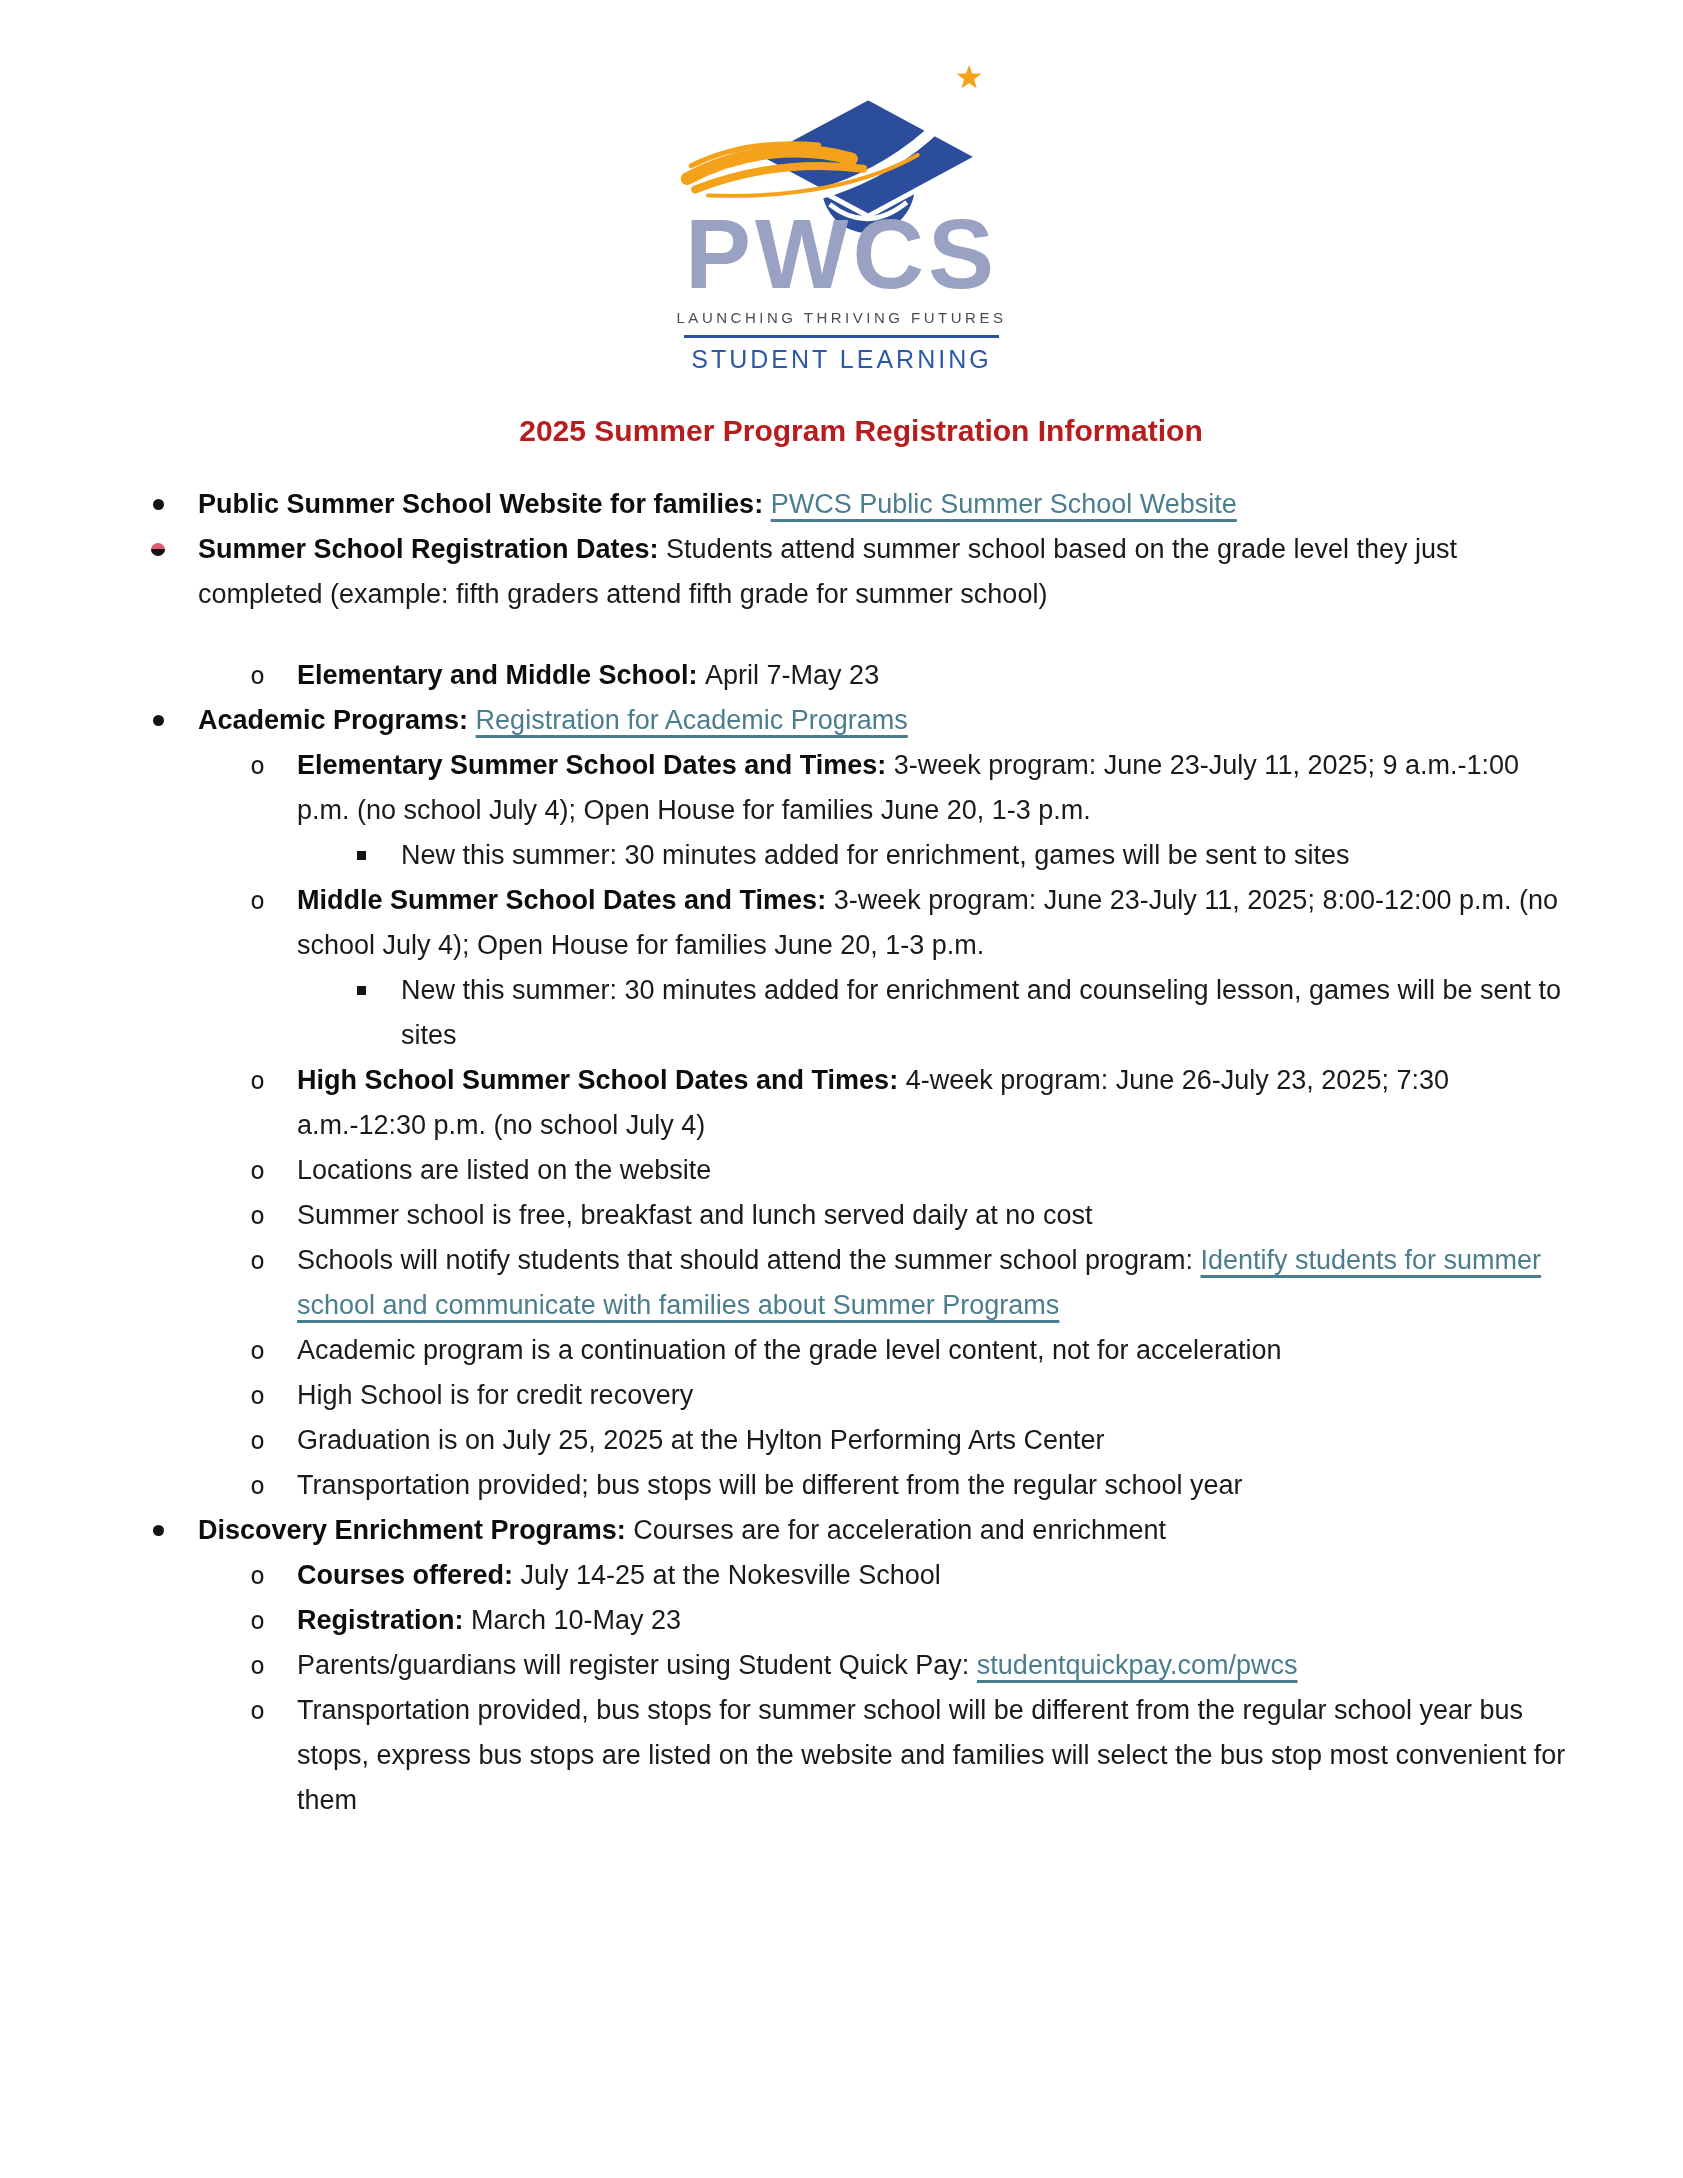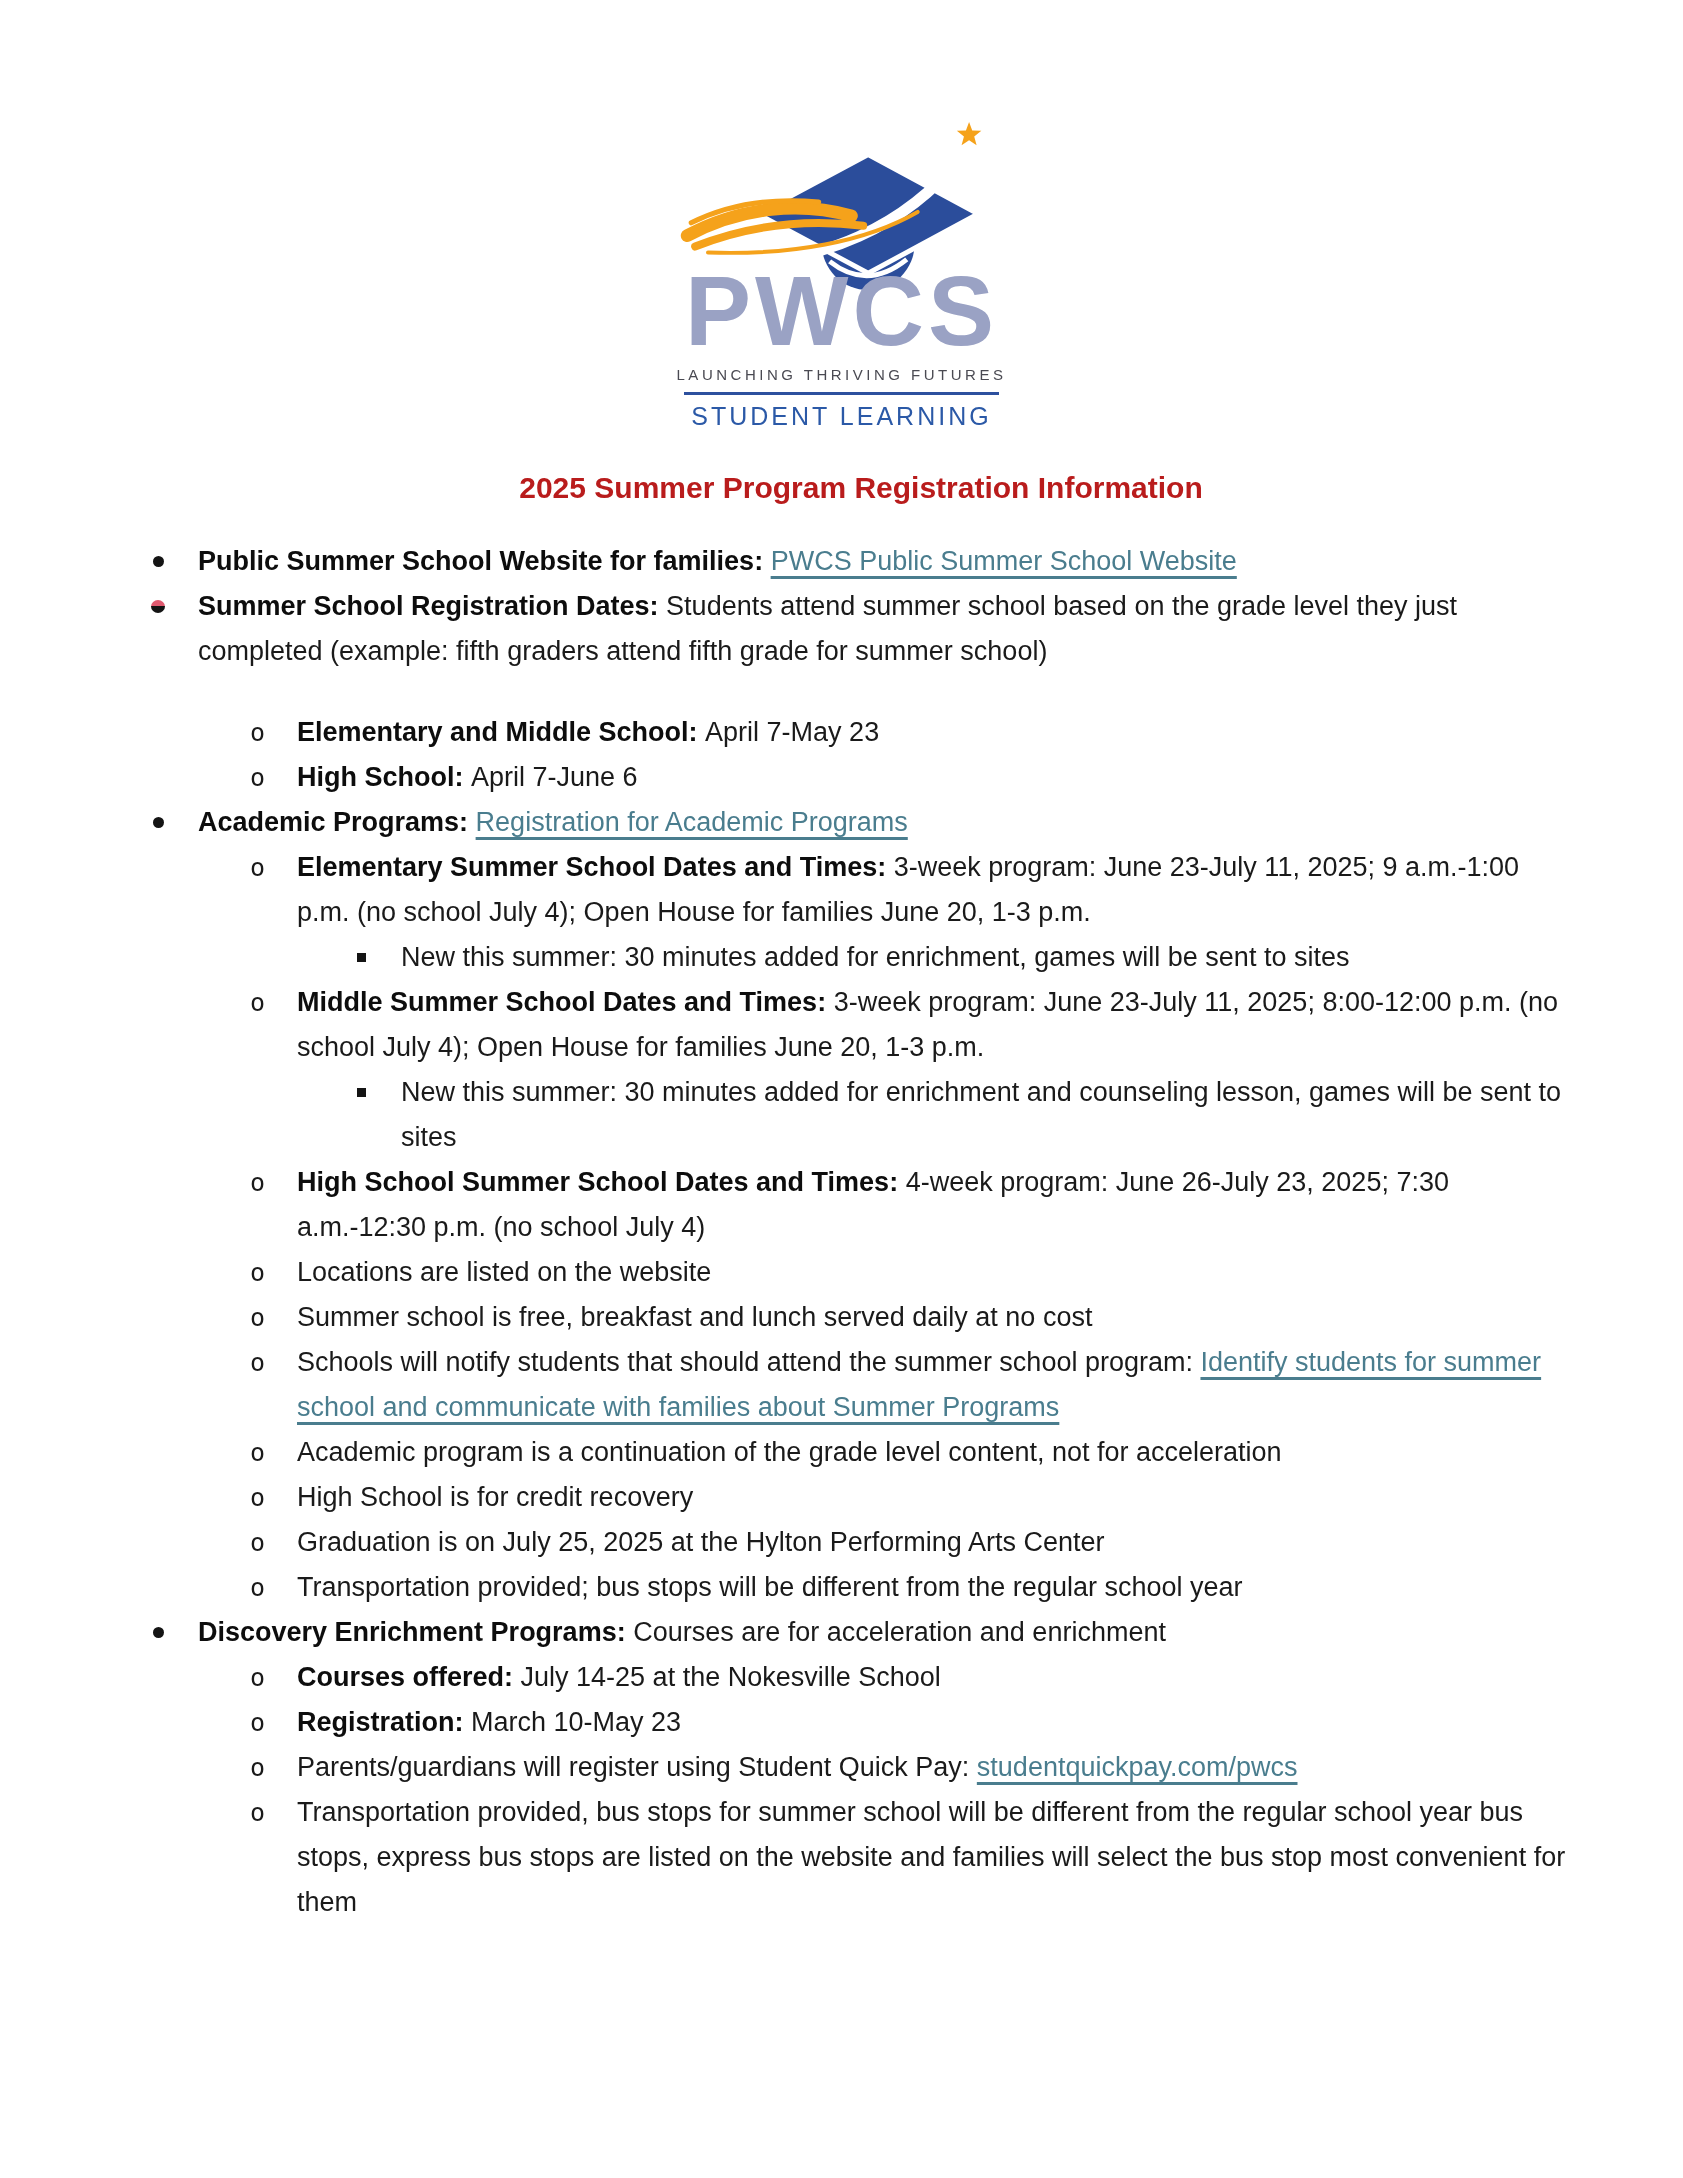--- a/index.html
+++ b/index.html
@@ -1,21 +1,21 @@
 <!DOCTYPE html>
 <html><head>
 <meta charset="utf-8">
 <style>
   html,body{margin:0;padding:0;}
   body{
     width:1683px;height:2178px;background:#ffffff;
     font-family:"Liberation Sans",sans-serif;color:#1a1a1a;
     overflow:hidden;
   }
-  .doc{padding-top:115px;}
+  .doc{padding-top:58px;}
 
   
   .logo{width:356px;margin:0 auto;text-align:center;}
   .logo svg{display:block;margin:0 auto;}
   .logo-acronym{
     font-size:99px;font-weight:bold;letter-spacing:4px;line-height:.8;
     margin-top:-24px;
   }
   .logo-tagline{
     font-size:15px;letter-spacing:3.5px;margin-top:16px;white-space:nowrap;
@@ -100,23 +100,20 @@
       <span class="b">Summer School Registration Dates: </span><span>Students attend summer school based on the grade level they just completed (example: fifth graders attend fifth grade for summer school)</span>
     </li>
   </ul>
 
   <div class="spacer"></div>
 
   <ul class="l2">
     <li>
       <span class="b">Elementary and Middle School: </span><span>April 7-May 23</span>
     </li>
-    <li>
-      <span class="b">High School: </span><span>April 7-June 6</span>
-    </li>
   </ul>
 
   <ul class="l1">
     <li>
       <span class="b">Academic Programs: </span><a class="link" style="color:#4A7D8E">Registration for Academic Programs</a>
     </li>
   </ul>
 
   <ul class="l2">
     <li>

